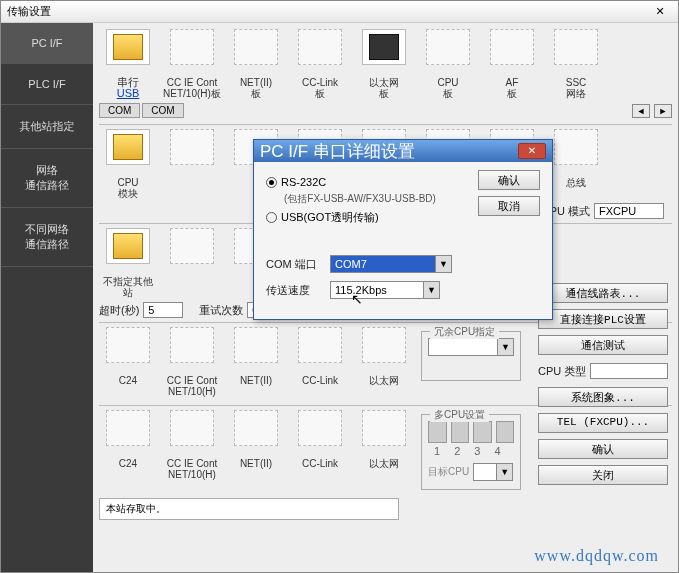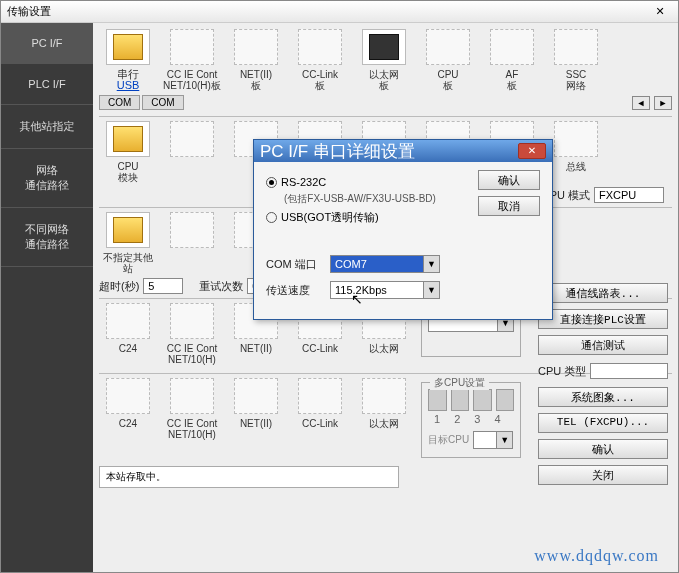--- a/index.html
+++ b/index.html
@@ -7,21 +7,21 @@
 .window { border: 1px solid #888; background: #fff; width: 100%; height: 100%; display: flex; flex-direction: column; }
 .titlebar { background: linear-gradient(#fff,#e8e8e8); border-bottom: 1px solid #ccc; height: 22px; display: flex; align-items: center; padding: 0 6px; }
 .titlebar .title { flex: 1; }
 .close-x { width: 24px; text-align: center; cursor: pointer; }
 .body { flex: 1; display: flex; }
 .sidebar { width: 92px; background: #3a3a3a; color: #ddd; display: flex; flex-direction: column; text-align: center; }
 .side-item { padding: 14px 8px; border-bottom: 1px solid #555; cursor: pointer; font-size: 11px; }
 .side-item.active { background: #555; }
 .main { flex: 1; background: #eee; position: relative; padding: 6px; overflow: hidden; }
 .icon-row { display: flex; gap: 6px; margin-bottom: 4px; }
-.icon-cell { width: 58px; display: flex; flex-direction: column; align-items: center; gap: 4px; }
+.icon-cell { width: 58px; display: flex; flex-direction: column; align-items: center; gap: 12px; }
 .icon-box { width: 44px; height: 36px; background: #fff; border: 1px solid #bbb; display: flex; align-items: center; justify-content: center; }
 .icon-box.dashed { border-style: dashed; background: #f8f8f8; }
 .icon-label { font-size: 10px; text-align: center; line-height: 11px; color: #333; }
 .icon-label u { color: #0040c0; }
 .tabbar { display: flex; gap: 2px; margin: 2px 0 6px 0; align-items: center; }
 .tab { border: 1px solid #999; background: #ddd; padding: 1px 8px; font-size: 10px; }
 .nav-btn { border: 1px solid #888; background: #e8e8e8; width: 18px; height: 14px; text-align: center; line-height: 12px; font-size: 9px; margin-left: auto; }
 .field-row { display: flex; align-items: center; gap: 4px; margin: 2px 0; }
 .lbl { font-size: 11px; color: #222; }
 .txt { border: 1px solid #888; background: #fff; padding: 1px 4px; height: 16px; min-width: 40px; }
@@ -301,21 +301,21 @@
             <span>RS-232C</span>
           </div>
           <div style="margin-left:18px; font-size:10px; color:#555">(包括FX-USB-AW/FX3U-USB-BD)</div>
           <div class="radio-row">
             <span class="radio"></span>
             <span>USB(GOT透明传输)</span>
           </div>
           <div style="height:24px"></div>
           <div class="field-row">
             <span class="lbl" style="width:60px">COM 端口</span>
-            <div class="combo sel" style="width:110px">
+            <div class="combo sel" style="width:122px">
               <div class="val">COM7</div>
               <div class="arrow">▼</div>
             </div>
           </div>
           <div class="field-row" style="margin-top:8px">
             <span class="lbl" style="width:60px">传送速度</span>
             <div class="combo" style="width:110px">
               <div class="val">115.2Kbps</div>
               <div class="arrow">▼</div>
             </div>

